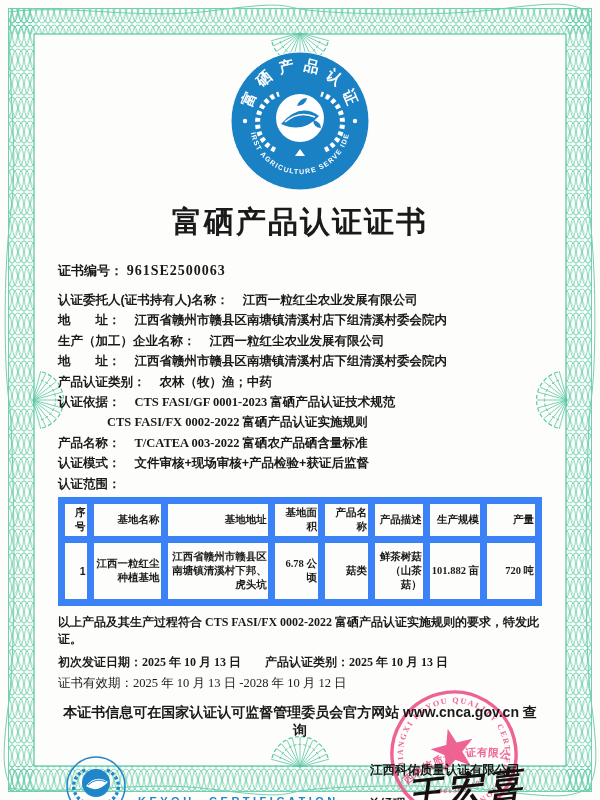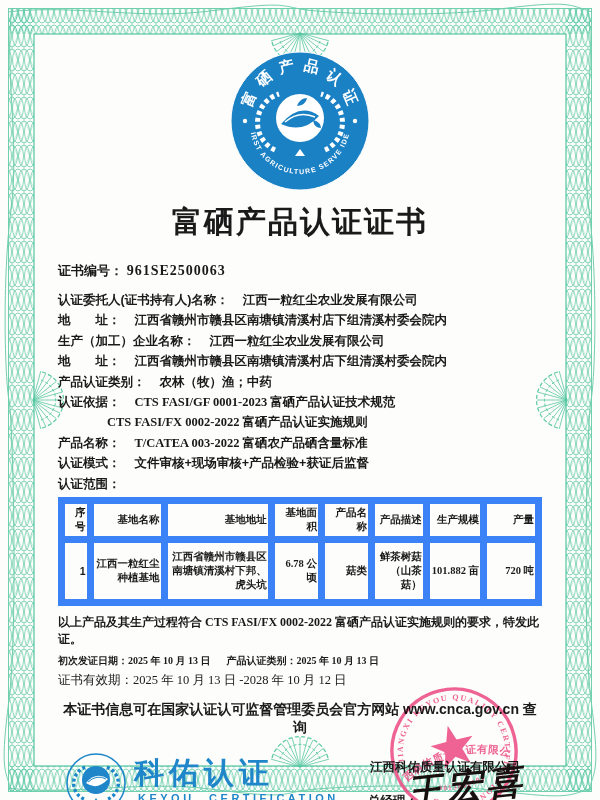--- a/index.html
+++ b/index.html
@@ -19,21 +19,21 @@
   .fline .lbl{margin-right:14px;}
   .serifnum{font-family:"Liberation Serif","Liberation Sans",serif;}
 
   table.scope{border-collapse:collapse;width:100%;margin-top:3px;table-layout:fixed;}
   table.scope th,table.scope td{border:7px solid #3b82f6;font-size:10.5px;text-align:right;
        padding:2px 1px;font-weight:bold;word-break:break-all;}
   table.scope th{height:24px;font-weight:bold;}
   table.scope td{height:52px;}
 
   .statement{font-size:12px;font-weight:bold;margin-top:8px;}
-  .dates{font-size:10px;font-weight:bold;margin-top:6px;display:flex;gap:16px;}
+  .dates{font-size:12px;font-weight:bold;margin-top:6px;display:flex;gap:24px;}
   .validity{font-size:12.5px;font-weight:normal;margin-top:4px;}
   .query{font-size:14px;font-weight:bold;text-align:center;margin-top:12px;}
 
   .issuer{position:relative;height:104px;margin-top:10px;}
   .keyou-logo{position:absolute;left:8px;top:6px;}
   .keyou-cn{position:absolute;left:76px;top:6px;font-size:30px;font-weight:bold;color:#1e86c9;letter-spacing:5px;}
   .keyou-en{position:absolute;left:80px;top:44px;font-size:11px;font-weight:bold;color:#1e86c9;letter-spacing:3.5px;}
   .issuer-company{position:absolute;left:312px;top:12px;font-size:12.5px;font-weight:bold;}
   .gm-line{position:absolute;left:310px;top:46px;font-size:12.5px;font-weight:bold;}
   .signature{position:absolute;left:348px;top:16px;font-size:36px;font-weight:bold;z-index:4;
@@ -196,21 +196,20 @@
     <div class="issuer">
       <svg class="keyou-logo" width="60" height="60" viewBox="0 0 60 60">
         <circle cx="30" cy="30" r="29" fill="none" stroke="#1e86c9" stroke-width="1.5"></circle>
         <path d="M 18,46 A 17,17 0 0 1 20,14" fill="none" stroke="#1e86c9" stroke-width="3.4" stroke-dasharray="3 2.4"></path>
         <path d="M 42,46 A 17,17 0 0 0 40,14" fill="none" stroke="#1e86c9" stroke-width="3.4" stroke-dasharray="3 2.4"></path>
         <path d="M 27,50 L 30,45 L 33,50 Z" fill="#1e86c9"></path>
         <circle cx="30" cy="27" r="14" fill="#1e86c9"></circle>
         <path d="M 20,30 Q 30,18 42,26 Q 31,38 20,30 Z" fill="#ffffff"></path>
         <path d="M 22,29 Q 31,21 40,26" fill="none" stroke="#1e86c9" stroke-width="1"></path>
       </svg>
-      <div class="keyou-cn">科佑认证</div>
       <div class="keyou-en">KEYOU　CERTIFICATION</div>
 
       <div class="issuer-company">江西科佑质量认证有限公司</div>
       <div class="gm-line">总经理：</div>
       <div class="signature">王宏喜</div>
 
       <svg class="seal" width="136" height="136" viewBox="0 0 136 136">
         <g transform="rotate(-14 68 68)">
           <circle cx="68" cy="68" r="62" fill="none" stroke="#ec4d85" stroke-width="3.4"></circle>
           <defs>

